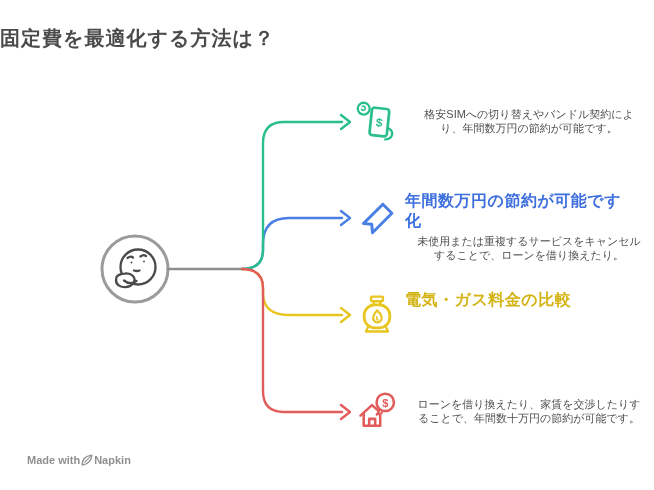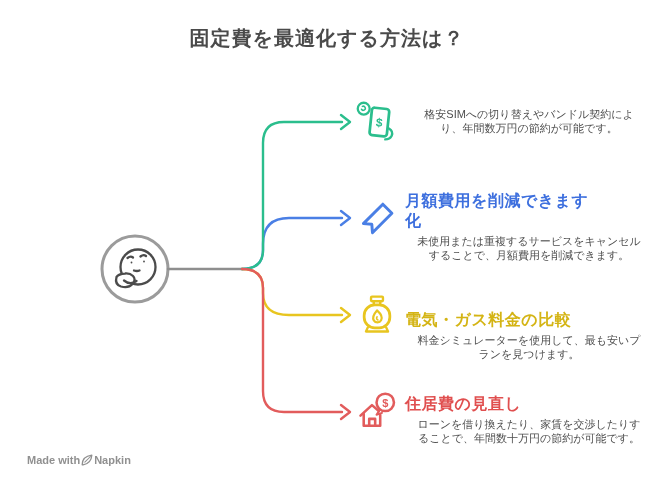--- a/index.html
+++ b/index.html
@@ -6,21 +6,21 @@
   body {
     width: 654px; height: 490px;
     background: #ffffff;
     font-family: "Liberation Sans", sans-serif;
     position: relative;
     overflow: hidden;
   }
   .canvas { position: absolute; inset: 0; }
   .title {
     position: absolute; top: 25px; left: 0; right: 0;
-    margin: 0; text-align: center;
+    margin: 0; text-align: left;
     font-size: 20px; font-weight: bold; letter-spacing: 1px;
     color: #4A4A4A;
   }
   .connectors { position: absolute; top: 0; left: 0; }
   .icon-box { position: absolute; left: 355px; width: 44px; height: 44px; }
   .icon-box svg { width: 100%; height: 100%; display: block; }
   .branch-text { position: absolute; left: 405px; width: 248px; }
   .heading {
     font-size: 16px; font-weight: bold; line-height: 20px;
     letter-spacing: 0.5px; white-space: pre-line;
@@ -120,34 +120,31 @@
       <path d="M15.5,39 v-7.5 h6.5 V39"></path>
     </svg>
   </div>
 
   <div class="branch-text" style="top:104px">
     <div class="desc">格安SIMへの切り替えやバンドル契約によ
 り、年間数万円の節約が可能です。</div>
   </div>
 
   <div class="branch-text" style="top:191px">
-    <div class="heading c-blue">月額費用を削減できます
+    <div class="heading c-blue">年間数万円の節約が可能です
 化</div>
     <div class="desc">未使用または重複するサービスをキャンセル
-することで、月額費用を削減できます。</div>
+することで、ローンを借り換えたり。</div>
   </div>
 
-  <div class="branch-text" style="top:310px">
+  <div class="branch-text" style="top:290px">
     <div class="heading c-yellow">電気・ガス料金の比較</div>
-    <div class="desc">料金シミュレーターを使用して、最も安いプ
-ランを見つけます。</div>
   </div>
 
   <div class="branch-text" style="top:394px">
-    <div class="heading c-red">住居費の見直し</div>
     <div class="desc">ローンを借り換えたり、家賃を交渉したりす
 ることで、年間数十万円の節約が可能です。</div>
   </div>
 
   <div class="footer">
     <span>Made with</span>
     <svg class="napkin-logo" viewBox="0 0 16 16">
       <path d="M2.5,13.5 C2.5,7.5 6,3.5 13.5,2.5 C13,8.5 9.5,12.5 3.5,13.5 Z" fill="none" stroke="#909090" stroke-width="1.5" stroke-linejoin="round"></path>
       <path d="M12,4 L5.5,10.5" stroke="#909090" stroke-width="1.2" stroke-linecap="round"></path>
     </svg>

